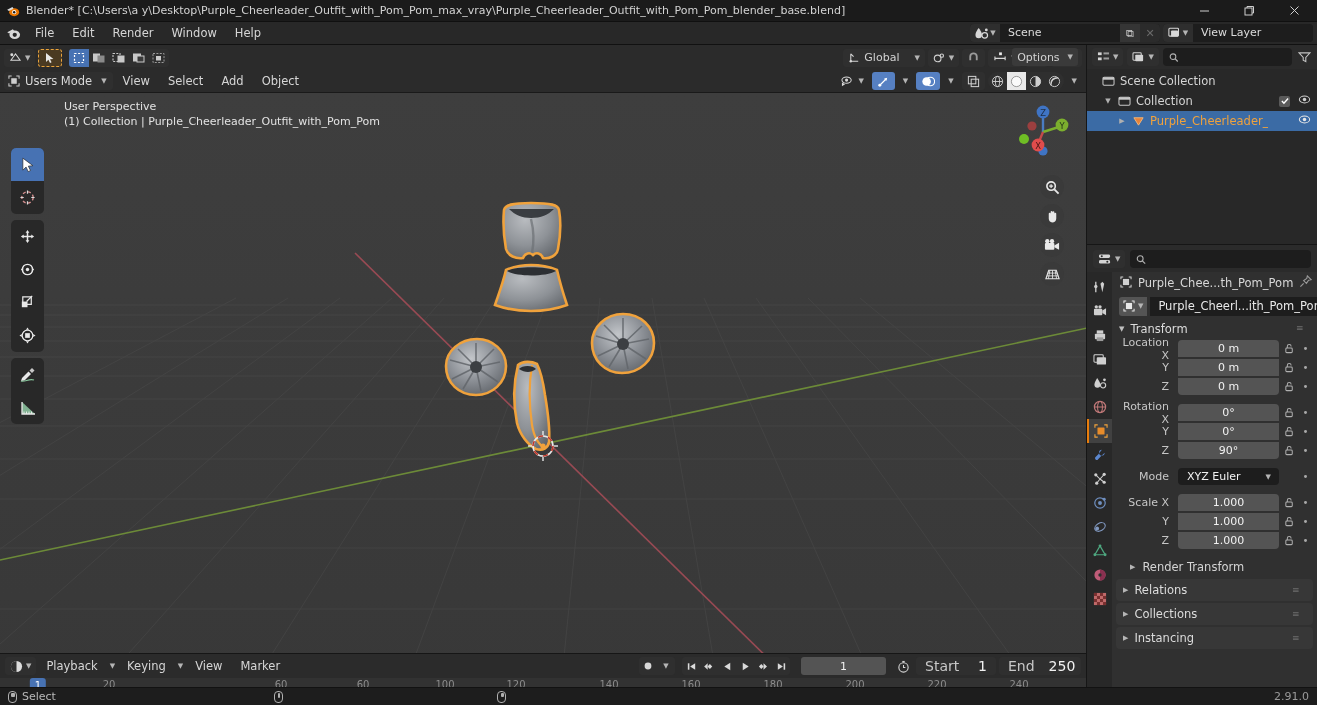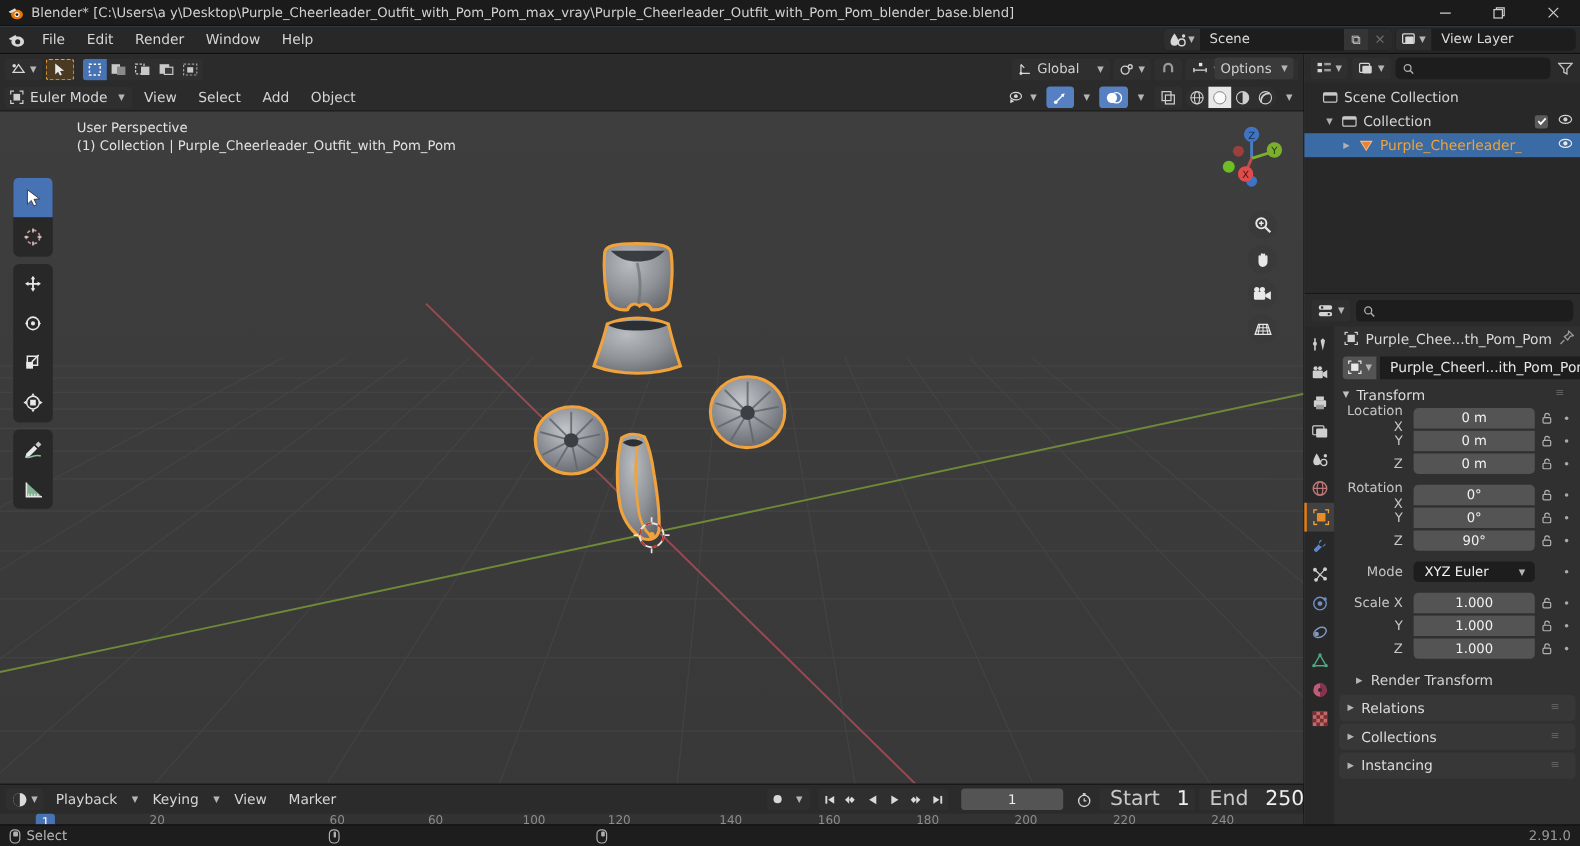--- a/index.html
+++ b/index.html
@@ -4,21 +4,21 @@
 <style>
   * { box-sizing: border-box; margin:0; padding:0; }
   html,body{
     width:1317px; height:705px; overflow:hidden;
     background:#1d1d1d;
     font-family:"DejaVu Sans","Liberation Sans",sans-serif;
     font-size:11px;
     color:#d8d8d8;
     -webkit-font-smoothing:antialiased;
   }
-  .app{position:relative;width:1317px;height:705px;background:#7dd3fc;}
+  .app{position:relative;width:1317px;height:705px;background:#f97316;}
 
   
   .titlebar{
     height:22px;background:#1b1b1b;display:flex;align-items:center;
     padding-left:6px;border-bottom:1px solid #101010;
   }
   .titlebar .tlogo{width:14px;height:14px;margin-right:6px;flex:0 0 14px;}
   .titlebar .ttext{font-size:11px;color:#d2d2d2;white-space:nowrap;overflow:hidden;}
   .winbtns{margin-left:auto;display:flex;height:22px;}
   .winbtn{width:45px;height:22px;display:flex;align-items:center;justify-content:center;color:#cfcfcf;}
@@ -96,21 +96,21 @@
   .navbtns{position:absolute;right:22px;top:82px;display:flex;flex-direction:column;gap:5px;}
   .navbtn{width:24px;height:24px;border-radius:50%;background:#3a3a3a;display:flex;align-items:center;justify-content:center;color:#e0e0e0;}
 
   
   .timeline{position:absolute;left:0;width:1087px;bottom:0;height:52px;background:#2b2b2b;border-top:1px solid #161616;border-right:1px solid #161616;}
   .tl-header{height:24px;display:flex;align-items:center;padding:0 5px;gap:2px;}
   .tl-playbtns{margin-left:auto;display:flex;align-items:center;gap:3px;}
   .pgroup{display:flex;background:#2f2f2f;border-radius:3px;overflow:hidden;}
   .pbtn{width:18px;height:18px;display:flex;align-items:center;justify-content:center;color:#dadada;}
   .numfield{height:18px;background:#545454;border-radius:3px;display:flex;align-items:center;justify-content:center;color:#f0f0f0;font-size:11px;}
-  .rangefield{height:18px;background:#2f2f2f;border-radius:3px;display:flex;align-items:center;color:#e0e0e0;font-size:17px;}
+  .rangefield{height:18px;background:#2f2f2f;border-radius:3px;display:flex;align-items:center;color:#e0e0e0;font-size:14px;}
   .rangefield .lbl{padding-left:9px;color:#c8c8c8;}
   .rangefield .val{padding:0 9px 0 14px;color:#f0f0f0;}
   .tl-ruler{position:relative;height:14px;background:#323232;overflow:hidden;}
   .tick{position:absolute;top:1px;font-size:10px;color:#8c8c8c;transform:translateX(-50%);}
   .playhead{position:absolute;top:0;height:14px;background:#4772b3;border-radius:3px;color:#fff;font-size:10px;display:flex;align-items:center;justify-content:center;padding:0 5px;transform:translateX(-50%);}
   .tl-scroll{position:absolute;left:0;right:0;bottom:0;height:13px;background:#252525;}
   .tl-scrollbar{position:absolute;left:6px;right:12px;top:2px;height:9px;background:#878787;border-radius:5px;}
 
   
   .rightcol{position:absolute;right:0;top:0;bottom:0;width:230px;background:#2b2b2b;}
@@ -337,21 +337,21 @@
           <span class="caret">▼</span>
         </div>
       </div>
 
       <div class="vp-header2">
         <div class="modebtn">
           <svg width="12" height="12" viewBox="0 0 13 13">
               <path d="M1 4 V1 H4 M9 1 H12 V4 M12 9 V12 H9 M4 12 H1 V9" fill="none" stroke="#cfcfcf" stroke-width="1.1"></path>
               <rect x="3.5" y="3.5" width="6" height="6" fill="#cfcfcf"></rect>
             </svg>
-          <span>Euler Mode</span>
+          <span>Users Mode</span>
           <span class="caret" style="margin-left:4px;">▼</span>
         </div>
         <div class="menu2">View</div>
         <div class="menu2">Select</div>
         <div class="menu2">Add</div>
         <div class="menu2">Object</div>
 
         <div class="hdr-right">
           <div class="btn flat">
             <svg width="15" height="13" viewBox="0 0 16 14">
@@ -761,21 +761,21 @@
             <span class="val" style="margin-left:auto;">1</span>
           </div>
           <div class="rangefield" style="width:82px;">
             <span class="lbl">End</span>
             <span class="val" style="margin-left:auto;">250</span>
           </div>
         </div>
       </div>
 
       <div class="tl-ruler">
-        <div class="tick" style="left:131px;">20</div>
+        <div class="tick" style="left:109px;">20</div>
         <div class="tick" style="left:207px;margin-top:34px;">40</div>
         <div class="tick" style="left:281px;">60</div>
         <div class="tick" style="left:363px;">60</div>
         <div class="tick" style="left:445px;">100</div>
         <div class="tick" style="left:516px;">120</div>
         <div class="tick" style="left:609px;">140</div>
         <div class="tick" style="left:691px;">160</div>
         <div class="tick" style="left:773px;">180</div>
         <div class="tick" style="left:855px;">200</div>
         <div class="tick" style="left:937px;">220</div>

